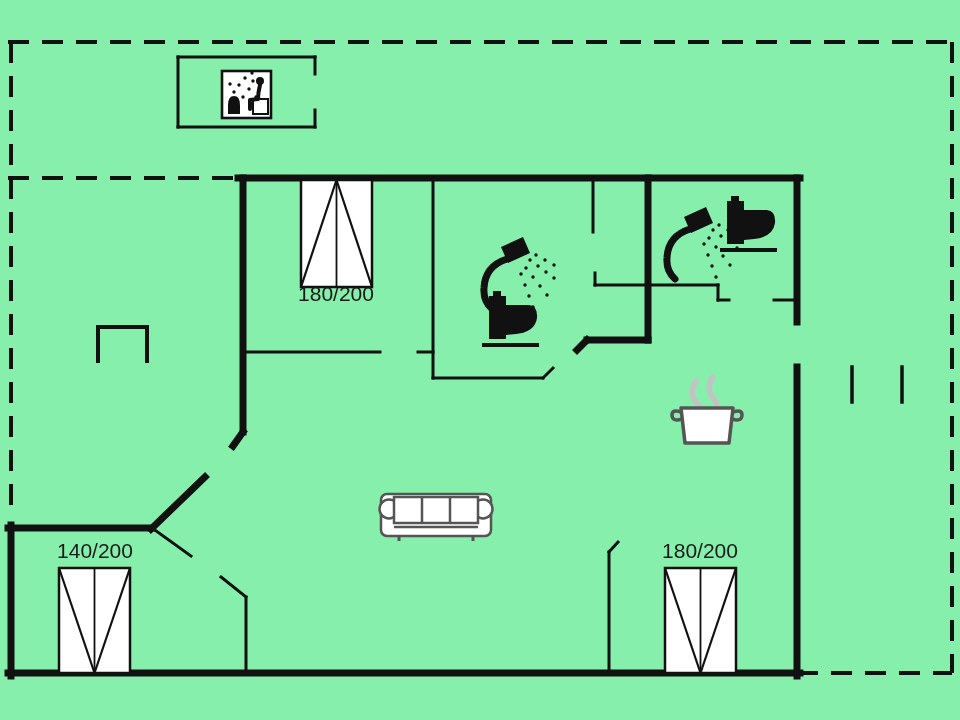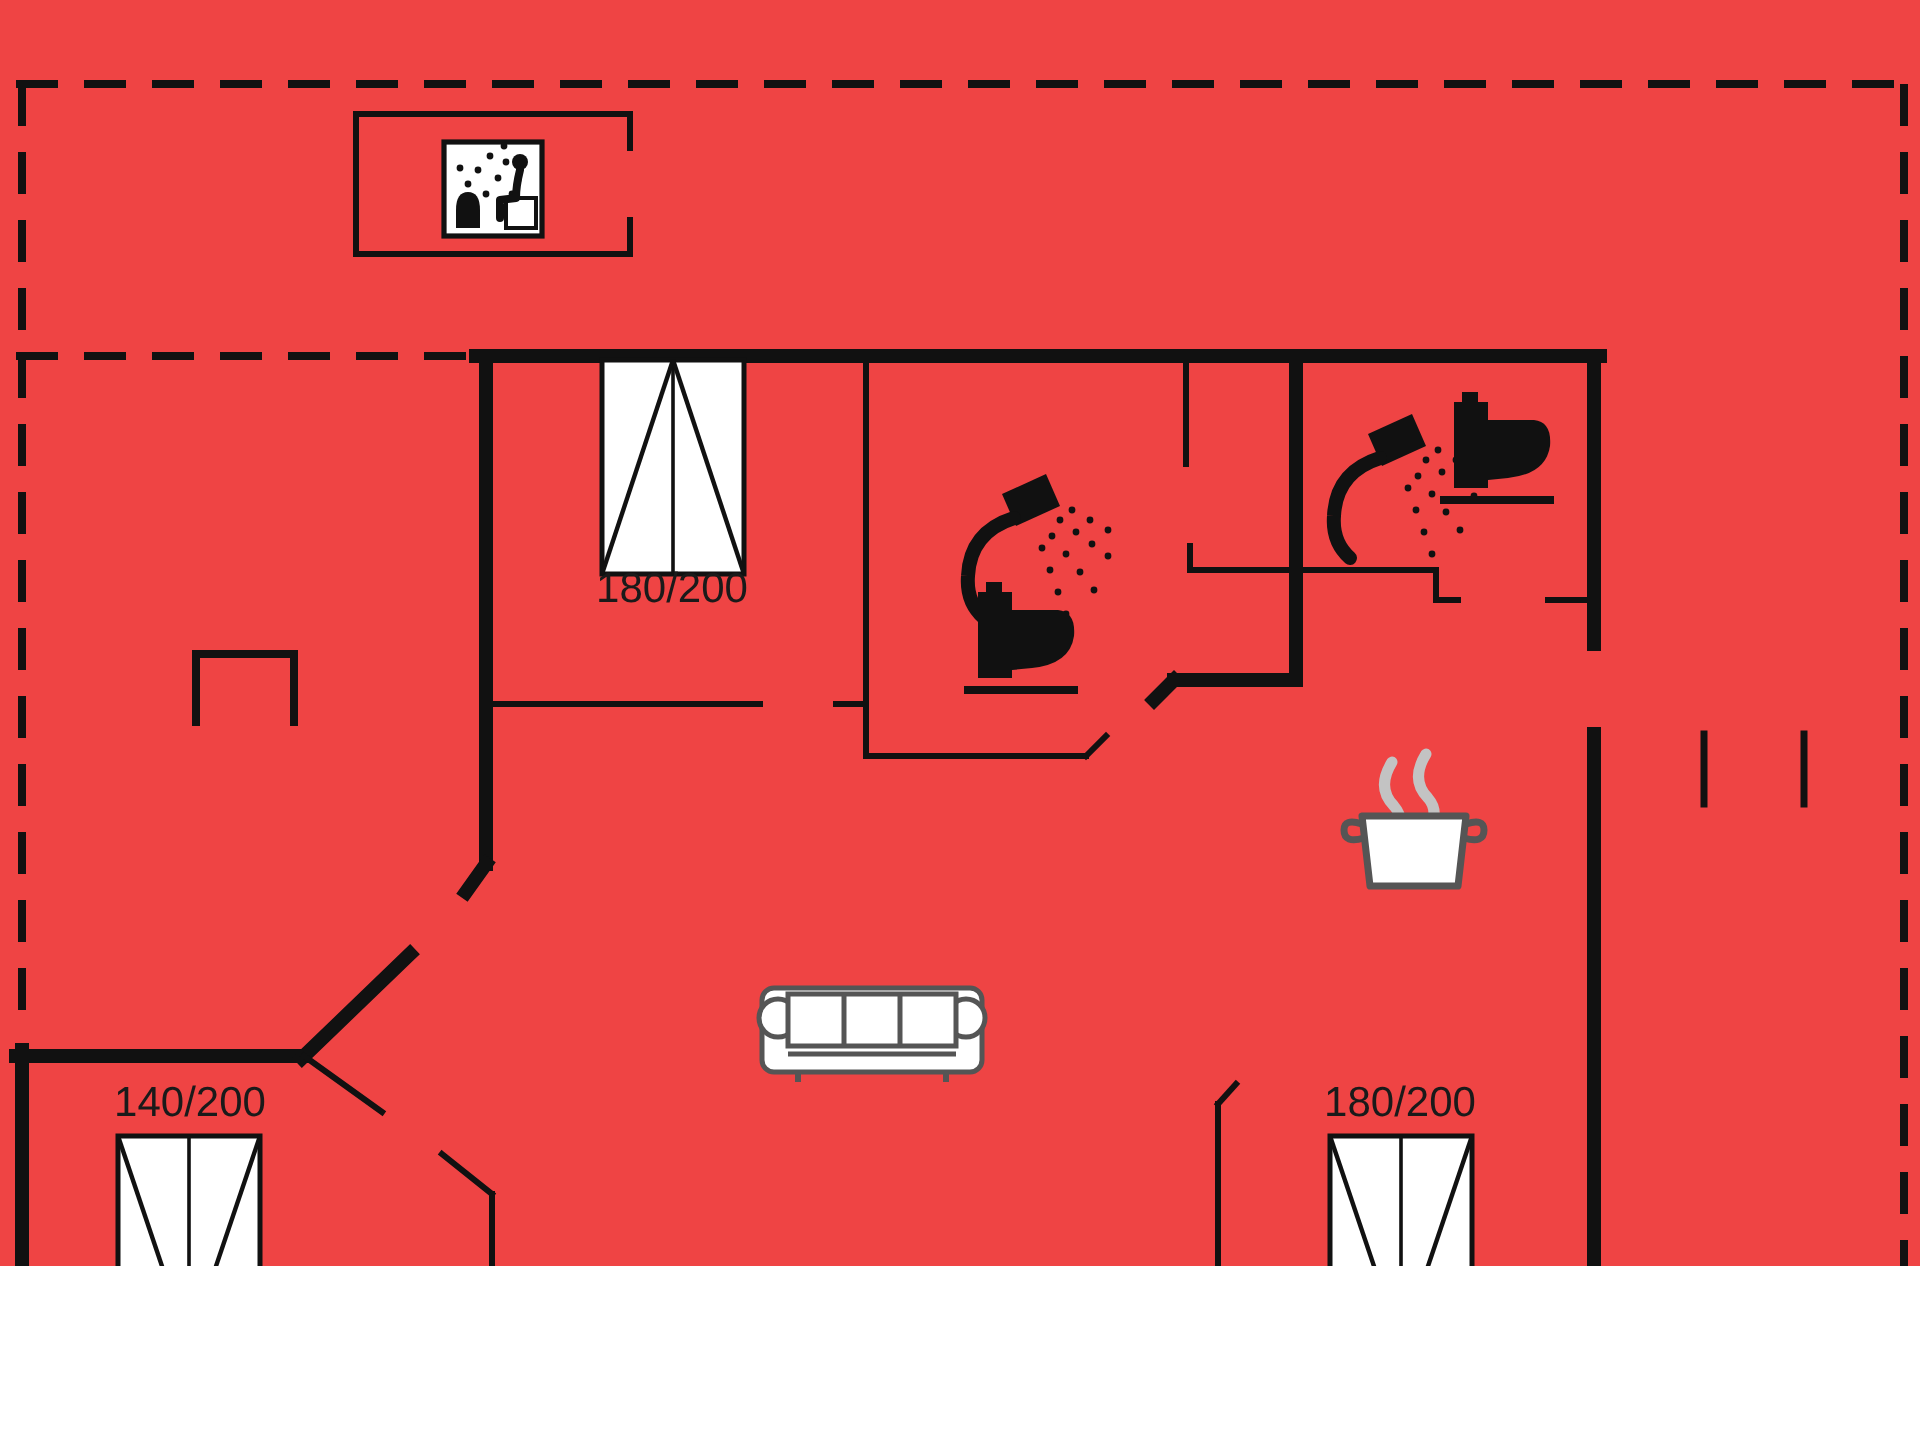--- a/index.html
+++ b/index.html
@@ -1,16 +1,16 @@
 <!DOCTYPE html>
 <html><head>
 <meta charset="utf-8">
 <style>
   html,body{margin:0;padding:0;background:#fff;}
-  #stage{position:relative;width:960px;height:633px;background:#ef4444;overflow:hidden;}
+  #stage{position:relative;width:960px;height:720px;background:#86efac;overflow:hidden;}
   svg{position:absolute;left:0;top:0;}
   text.bed-label{font-family:"Liberation Sans", sans-serif;font-size:21px;fill:#1a1a1a;}
 </style>
 </head>
 <body>
 
 <div id="stage">
   <svg id="plan" width="960" height="720" viewBox="0 0 960 720">
     <g id="g-boundary">
         <line x1="8" y1="42" x2="952" y2="42" stroke="#111111" stroke-width="4" stroke-linecap="butt" stroke-dasharray="21 13"></line>

